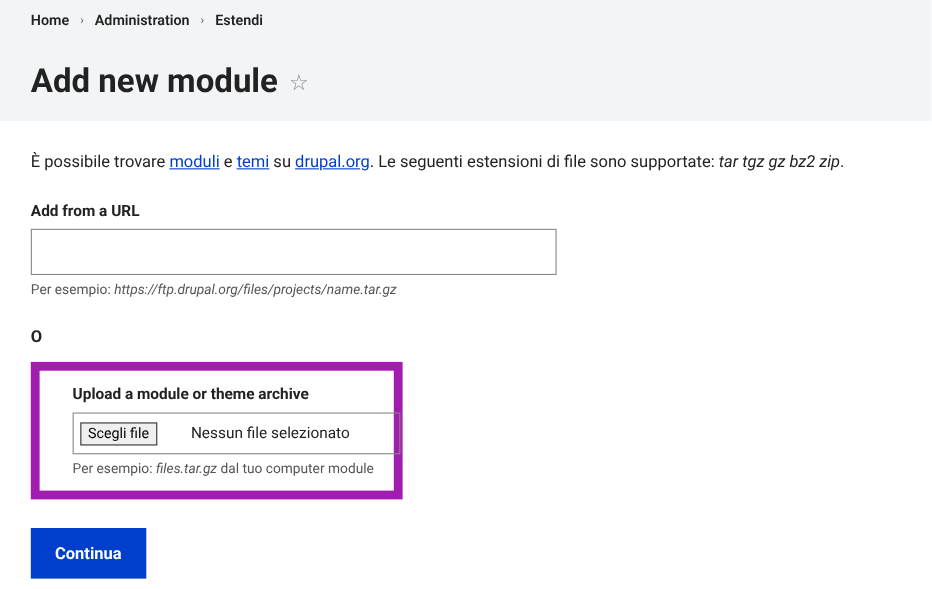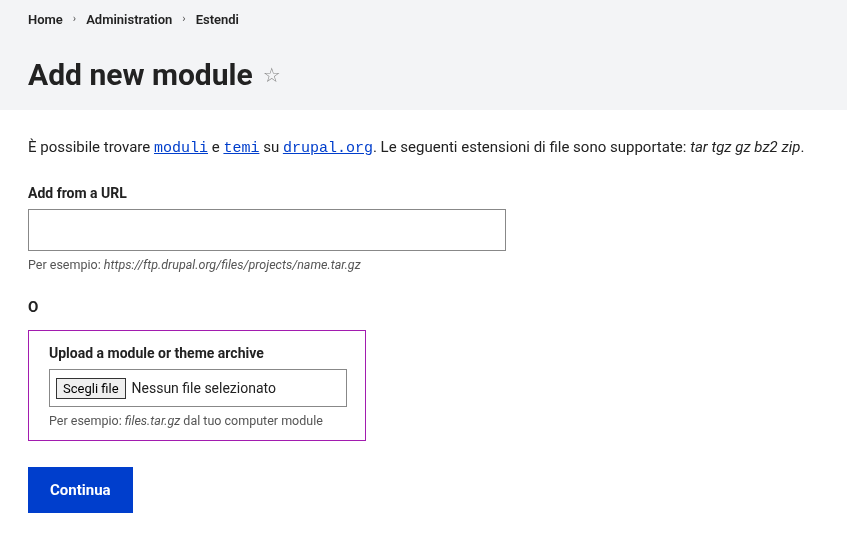--- a/index.html
+++ b/index.html
@@ -48,21 +48,20 @@
     .content {
       padding: 28px;
     }
     .intro {
       font-size: 15px;
       margin-bottom: 28px;
     }
     .intro a {
       color: #003ecc;
       text-decoration: underline;
-      font-family: Liberation Mono, monospace;
     }
     .field-block { margin-bottom: 1px; }
     .field-label {
       font-weight: 700;
       font-size: 14px;
       margin-bottom: 8px;
       display: block;
     }
     .text-input {
       width: 478px;
@@ -76,22 +75,22 @@
       color: #555;
       margin-top: 6px;
     }
     .helper em { }
     .or-sep {
       font-weight: 700;
       font-size: 15px;
       margin: 26px 0 14px 0;
     }
     .highlight-box {
-      border: 1px solid #a21caf;
-      padding: 14px 14px 12px 20px;
+      border: 8px solid #a21caf;
+      padding: 14px 14px 12px 30px;
       width: 338px;
       margin-bottom: 26px;
     }
     .file-row {
       border: 1px solid #888;
       width: 298px;
       height: 38px;
       display: flex;
       align-items: center;
       padding: 4px 6px;
@@ -103,20 +102,21 @@
       background: #efefef;
       padding: 2px 6px;
       font-size: 13px;
       cursor: pointer;
       font-family: inherit;
       text-align: right;
     }
     .file-status {
       font-size: 14px;
       color: #222;
+      margin-left: 25px;
     }
     .primary-btn {
       background: #003ecc;
       color: #fff;
       border: none;
       font-weight: 700;
       font-size: 15px;
       padding: 14px 22px;
       cursor: pointer;
       font-family: inherit;

